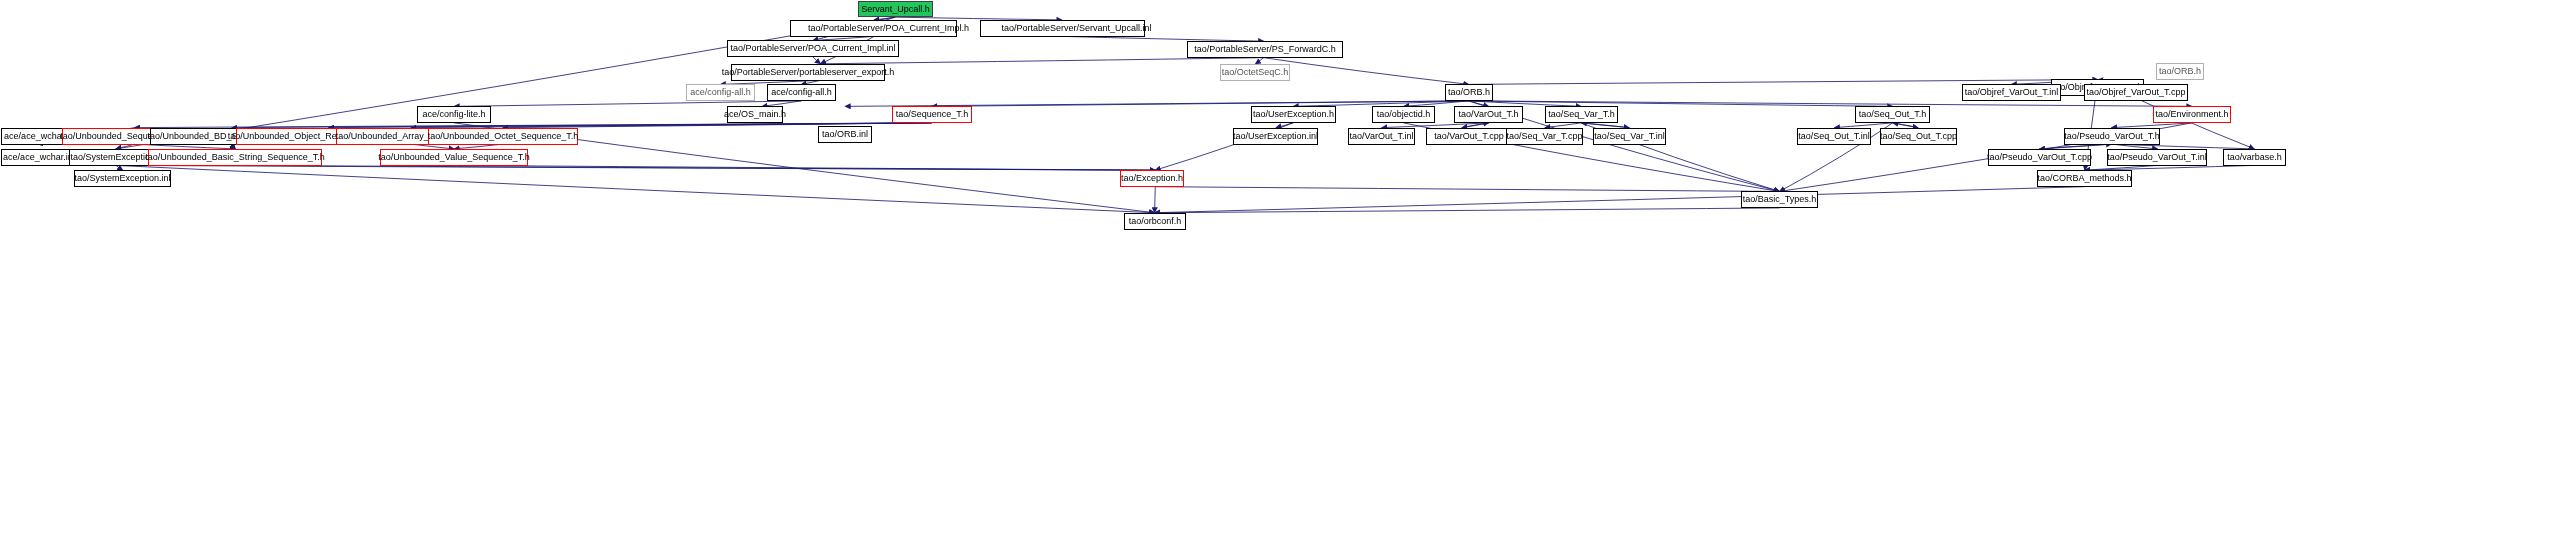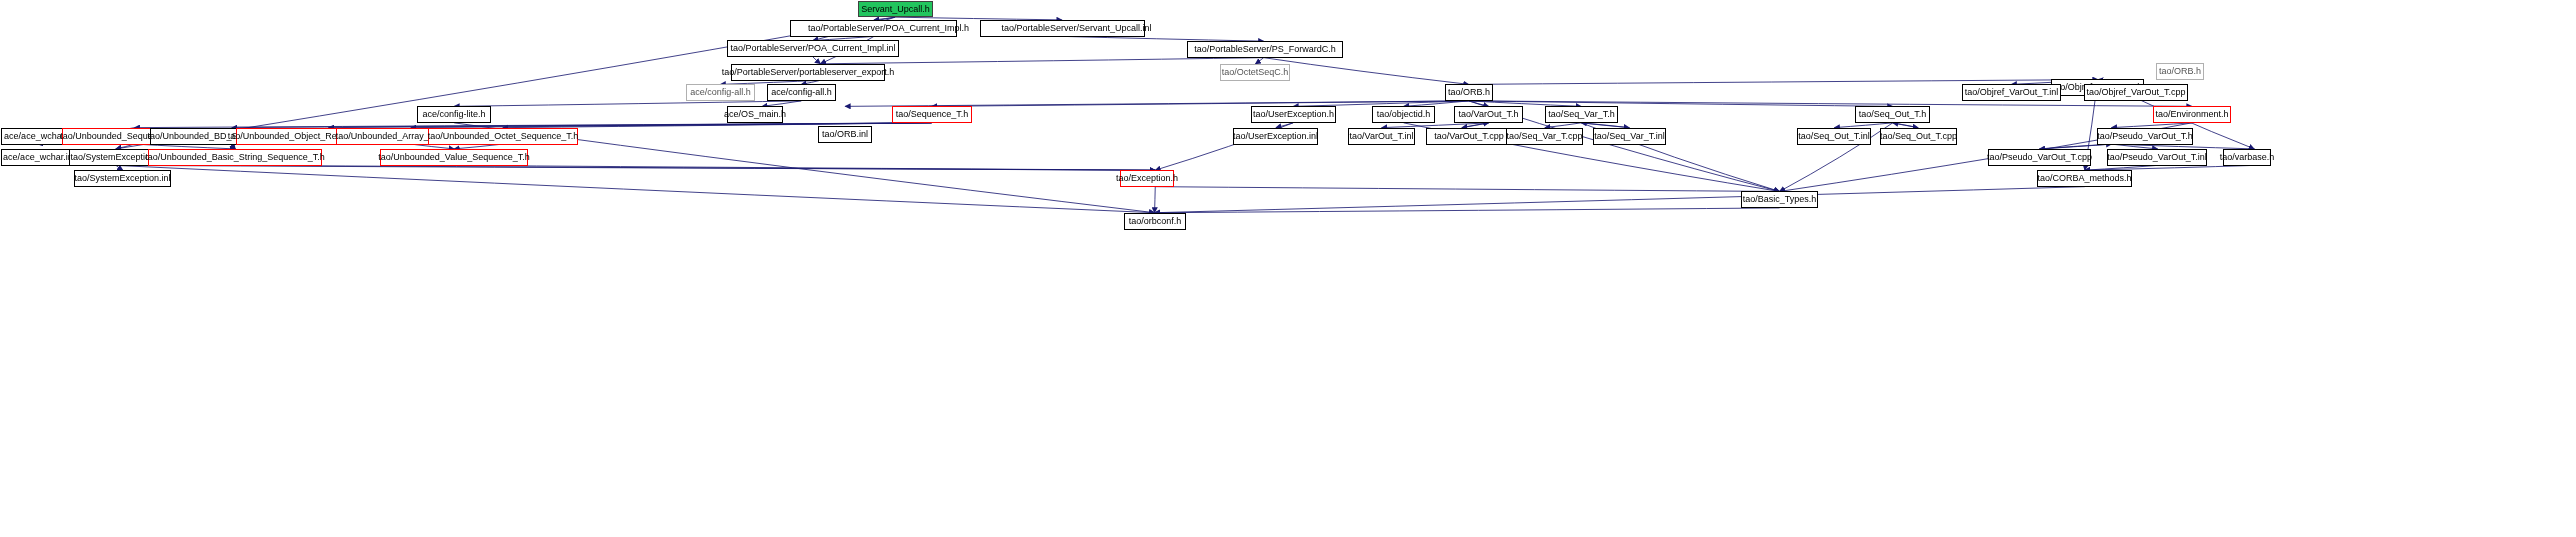--- a/index.html
+++ b/index.html
@@ -205,48 +205,48 @@
       </div>
       <div class="node" style="left: 1593px; top: 128px; width: 73px;">
         <span class="lbl">tao/Seq_Var_T.inl</span>
       </div>
       <div class="node" style="left: 1797px; top: 128px; width: 74px;">
         <span class="lbl">tao/Seq_Out_T.inl</span>
       </div>
       <div class="node" style="left: 1880px; top: 128px; width: 77px;">
         <span class="lbl">tao/Seq_Out_T.cpp</span>
       </div>
-      <div class="node" style="left: 2064px; top: 128px; width: 96px; margin-left: 33px;">
+      <div class="node" style="left: 2064px; top: 128px; width: 96px;">
         <span class="lbl">tao/Pseudo_VarOut_T.h</span>
       </div>
       <div class="node" style="left: 1.4px; top: 149px; width: 75px;">
         <span class="lbl">ace/ace_wchar.inl</span>
       </div>
       <div class="node" style="left: 69px; top: 149px; width: 95px;">
         <span class="lbl">tao/SystemException.h</span>
       </div>
       <div class="node red" style="left: 148px; top: 149px; width: 174px;">
         <span class="lbl">tao/Unbounded_Basic_String_Sequence_T.h</span>
       </div>
       <div class="node red" style="left: 380px; top: 149px; width: 148px;">
         <span class="lbl">tao/Unbounded_Value_Sequence_T.h</span>
       </div>
       <div class="node" style="left: 1988px; top: 149px; width: 103px;">
         <span class="lbl">tao/Pseudo_VarOut_T.cpp</span>
       </div>
       <div class="node" style="left: 2107px; top: 149px; width: 100px;">
         <span class="lbl">tao/Pseudo_VarOut_T.inl</span>
       </div>
-      <div class="node" style="left: 2223px; top: 149px; width: 48px;">
+      <div class="node" style="left: 2223px; top: 149px; width: 63px;">
         <span class="lbl">tao/varbase.h</span>
       </div>
       <div class="node" style="left: 74px; top: 170px; width: 97px;">
         <span class="lbl">tao/SystemException.inl</span>
       </div>
-      <div class="node red" style="left: 1120px; top: 170px; width: 54px;">
+      <div class="node red" style="left: 1120px; top: 170px; width: 64px;">
         <span class="lbl">tao/Exception.h</span>
       </div>
       <div class="node" style="left: 2037px; top: 170px; width: 95px;">
         <span class="lbl">tao/CORBA_methods.h</span>
       </div>
       <div class="node" style="left: 1741px; top: 191px; width: 77px;">
         <span class="lbl">tao/Basic_Types.h</span>
       </div>
       <div class="node" style="left: 1124px; top: 213px; width: 62px;">
         <span class="lbl">tao/orbconf.h</span>

